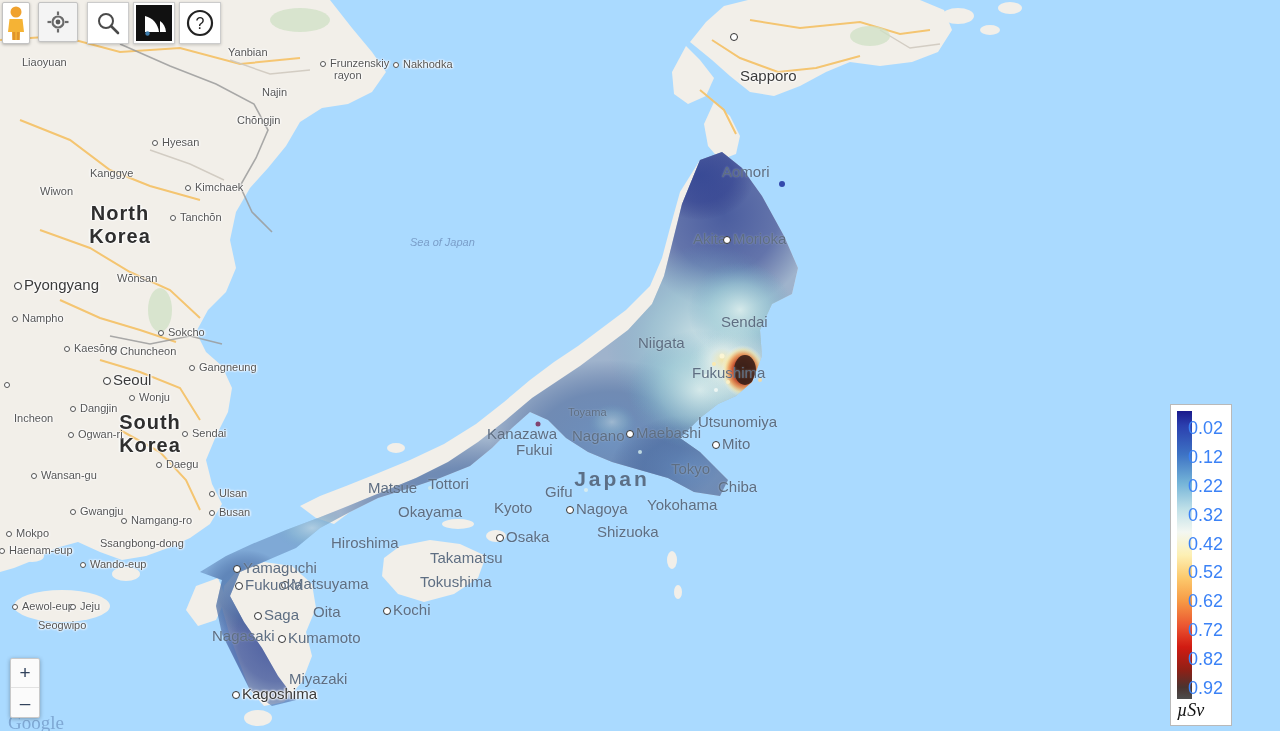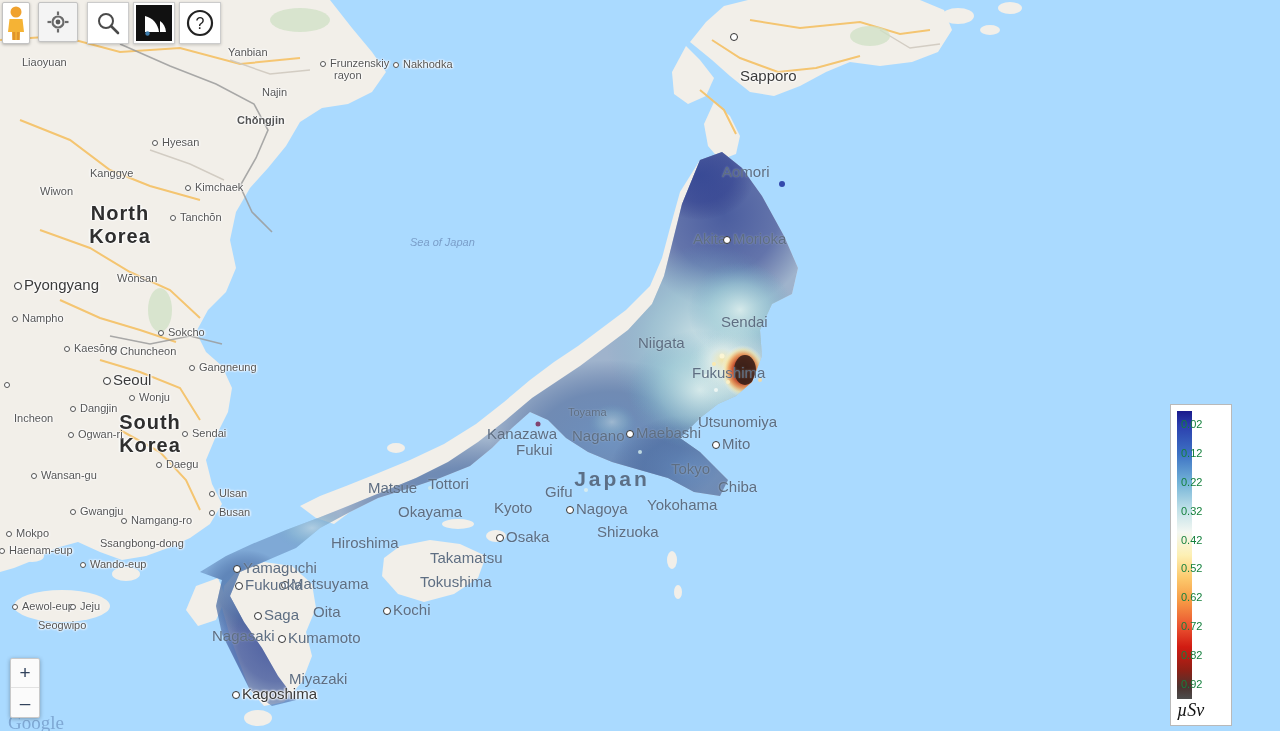--- a/index.html
+++ b/index.html
@@ -183,23 +183,23 @@
       #fcc96c 58%,
       #f79a45 66%,
       #ea5230 75%,
       #d11b12 82%,
       #8f2016 90%,
       #4a3430 96%,
       #4d4d4d 100%);
   }
   .legend-tick {
     position: absolute;
-    left: 10px;
-    font-size: 11px;
-    color: #15803d;
+    left: 17px;
+    font-size: 18px;
+    color: #3b82f6;
     font-family: "Liberation Sans", sans-serif;
     line-height: 1;
   }
   #legend-unit {
     font-size: 18px;
     font-style: italic;
     color: #111;
     padding: 0 0 4px 6px;
     font-family: "Liberation Serif", serif;
   }
@@ -389,21 +389,21 @@
         <div class="map-label lbl-country" style="left: 150px; top: 435px; transform: translateX(-50%);">Korea</div>
         <div class="map-label lbl-country-jp" style="left: 612px; top: 468px; transform: translateX(-50%);">Japan</div>
         <div class="map-label lbl-city lbl-sm" style="left: 22px; top: 57px;">Liaoyuan</div>
         <div class="map-label lbl-city lbl-sm" style="left: 228px; top: 47px;">Yanbian</div>
         <div class="map-label lbl-city lbl-sm" style="left: 330px; top: 58px;">Frunzenskiy</div>
         <div class="city-dot" style="left: 320px; top: 61px;"></div>
         <div class="map-label lbl-city lbl-sm" style="left: 334px; top: 70px;">rayon</div>
         <div class="map-label lbl-city lbl-sm" style="left: 403px; top: 59px;">Nakhodka</div>
         <div class="city-dot" style="left: 393px; top: 62px;"></div>
         <div class="map-label lbl-city lbl-sm" style="left: 262px; top: 87px;">Najin</div>
-        <div class="map-label lbl-city lbl-sm" style="left: 237px; top: 115px; font-weight: bold;">Chŏngjin</div>
+        <div class="map-label lbl-city lbl-sm" style="left: 237px; top: 115px;">Chŏngjin</div>
         <div class="map-label lbl-city lbl-sm" style="left: 162px; top: 137px;">Hyesan</div>
         <div class="city-dot" style="left: 152px; top: 140px;"></div>
         <div class="map-label lbl-city lbl-sm" style="left: 90px; top: 168px;">Kanggye</div>
         <div class="map-label lbl-city lbl-sm" style="left: 40px; top: 186px;">Wiwon</div>
         <div class="map-label lbl-city lbl-sm" style="left: 195px; top: 182px;">Kimchaek</div>
         <div class="city-dot" style="left: 185px; top: 185px;"></div>
         <div class="map-label lbl-city lbl-sm" style="left: 180px; top: 212px;">Tanchŏn</div>
         <div class="city-dot" style="left: 170px; top: 215px;"></div>
         <div class="map-label lbl-city-major" style="left: 24px; top: 277px;">Pyongyang</div>
         <div class="city-dot big" style="left: 14px; top: 282px;"></div>

